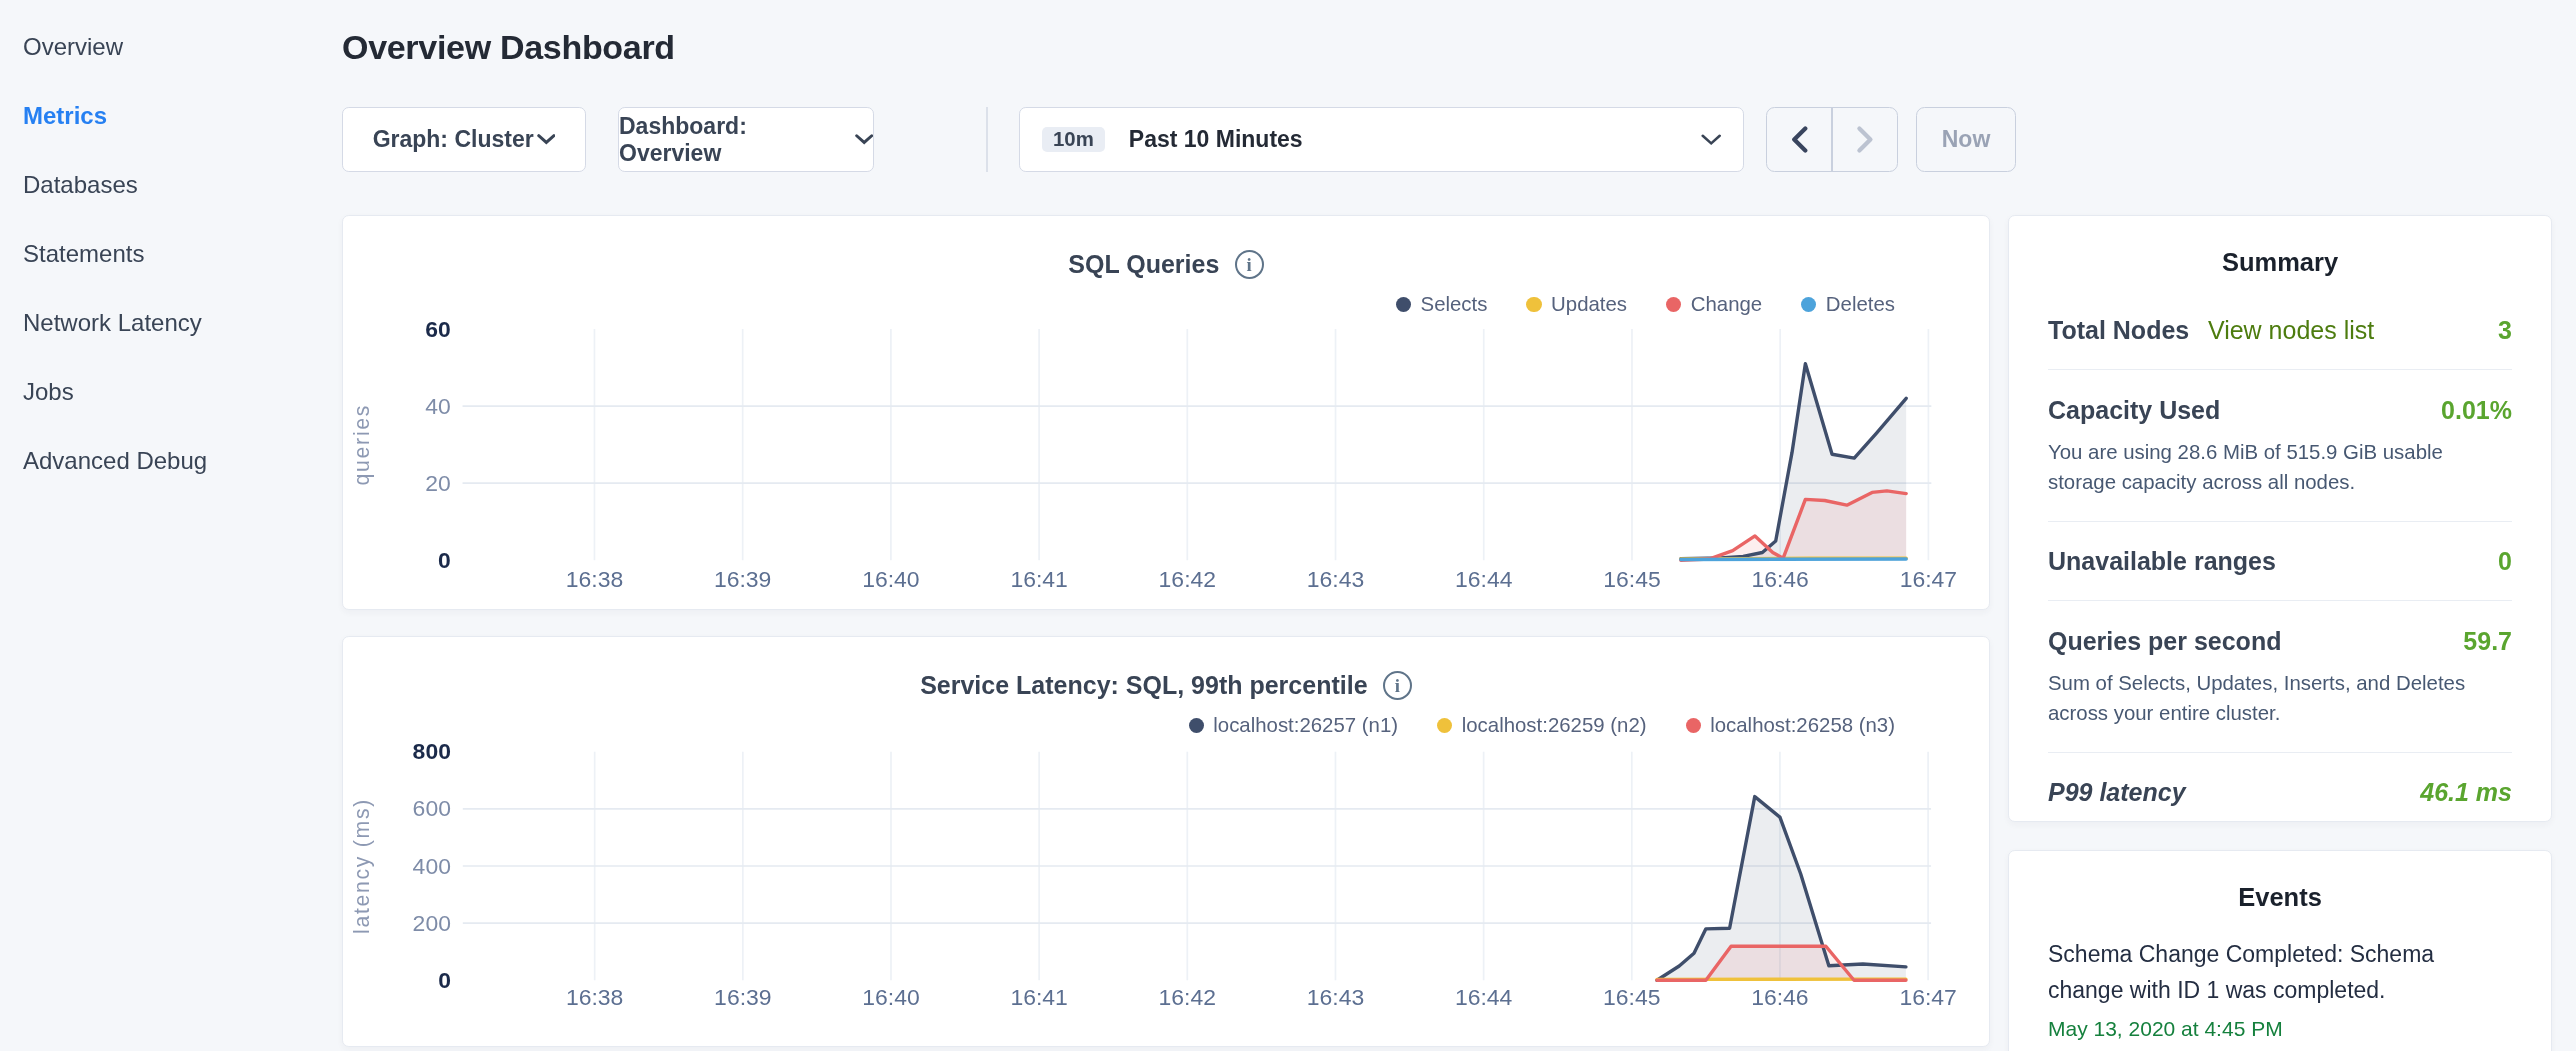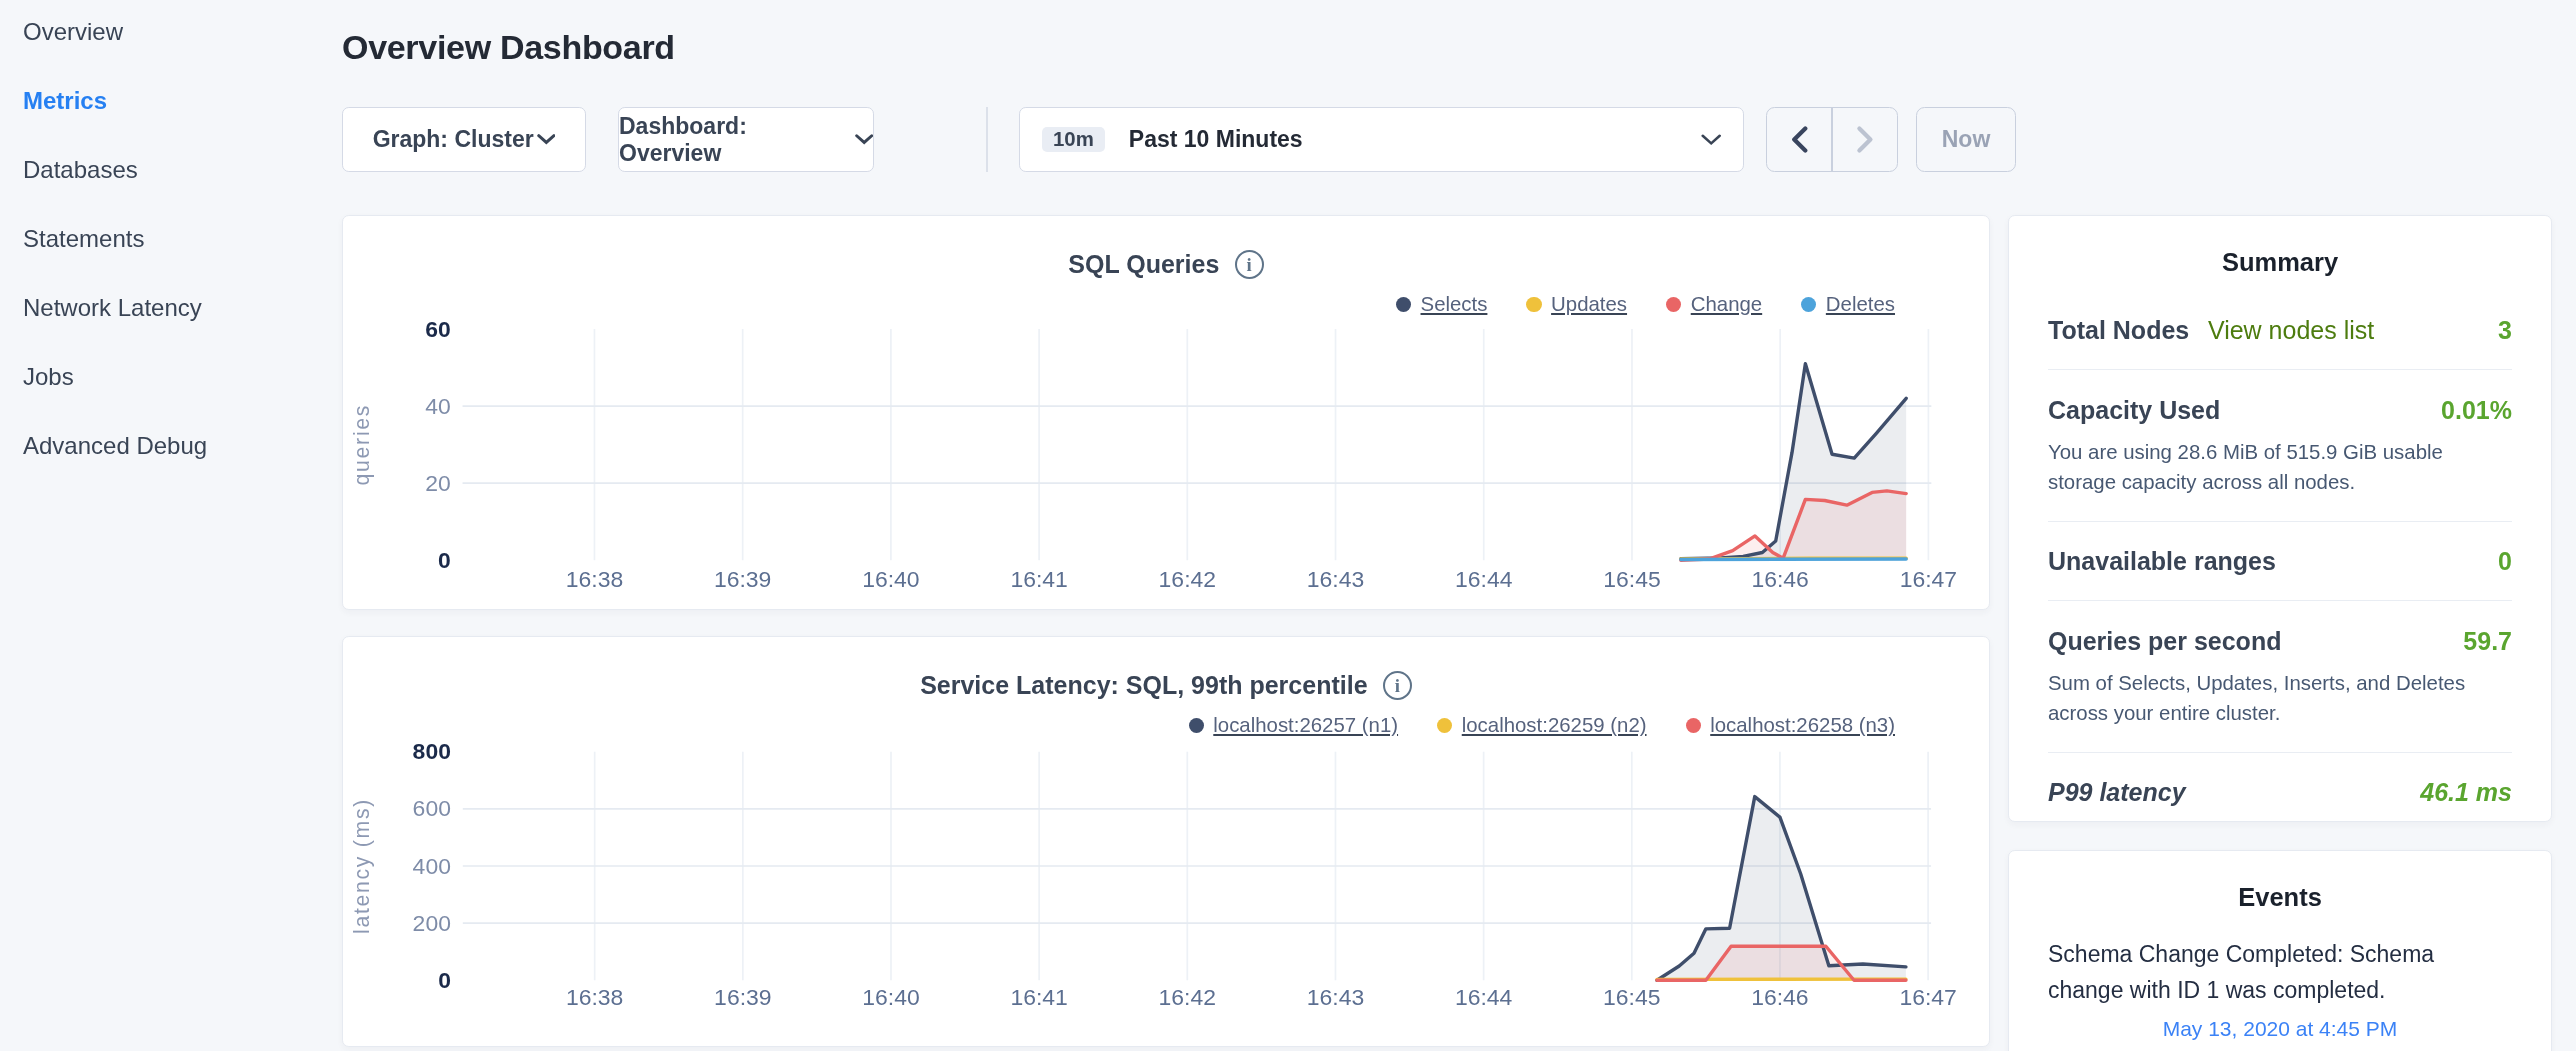--- a/index.html
+++ b/index.html
@@ -4,21 +4,21 @@
 <style>
   * { margin:0; padding:0; box-sizing:border-box; }
   html,body { width:2576px; height:1051px; overflow:hidden; }
   body {
     position:relative;
     background:#F5F7FA;
     font-family:"Liberation Sans", sans-serif;
     color:#394455;
   }
   
-  .sidebar { position:absolute; left:0; top:0; width:342px; height:100%; padding-top:17px; }
+  .sidebar { position:absolute; left:0; top:0; width:342px; height:100%; padding-top:32px; }
   .side-item {
     margin-left:23px; height:69px; font-size:24px; line-height:29px;
     color:#394455; cursor:pointer; font-weight:500;
   }
   .side-item.active { color:#2680F2; font-weight:700; }
 
   
   .main { position:absolute; left:342px; top:0; right:0; bottom:0; }
   .page-title { margin-top:28px; font-size:34px; line-height:39px; font-weight:700; color:#242A35; letter-spacing:-0.3px; }
 
@@ -52,42 +52,42 @@
   #summary-card { left:1666px; top:0; width:544px; height:607px; padding:0 39px; }
   #events-card  { left:1666px; top:635px; width:544px; height:255px; padding:0 39px; }
 
   .chart-title-row { position:absolute; top:34px; left:0; right:0; display:flex; justify-content:center; align-items:center; gap:15.3px; }
   .chart-title { font-size:25px; font-weight:700; color:#394455; }
   .info-icon {
     width:29px; height:29px; border:2.6px solid #5F7489; border-radius:50%;
     color:#5F7489; display:flex; align-items:center; justify-content:center;
     font-size:18.7px; font-weight:700; font-family:"Liberation Serif", serif; cursor:pointer;
   }
-  .legend { position:absolute; top:77px; right:94px; display:flex; align-items:flex-start; gap:39px;text-decoration:underline; }
+  .legend { position:absolute; top:77px; right:94px; display:flex; align-items:flex-start; gap:39px; }
   .legend-item { display:flex; align-items:center; gap:9.4px; font-size:20.4px; color:#56627D; cursor:pointer; }
   .legend-dot { width:15.3px; height:15.3px; border-radius:50%; }
   svg.chart { position:absolute; left:0; top:0; }
   .ytick { font-size:27px; fill:#7E8CA8; }
   .ytick-edge { font-size:27px; font-weight:700; fill:#1B2A4A; }
   .xtick { font-size:27px; fill:#5C6F91; }
   .axis-unit { font-size:25px; fill:#8D99B3; letter-spacing:2px; }
 
   
   .panel-title { text-align:center; font-size:25.5px; font-weight:700; color:#1A212C; padding-top:32px; }
   .rows { margin-top:13.6px; }
   .srow { padding:25.5px 0 24px; border-bottom:1.7px solid #E9EDF3; }
   .srow.last { border-bottom:none;font-style:italic; }
   .srow-top { display:flex; align-items:baseline; }
   .srow-label { font-size:25px; font-weight:700; color:#394455; }
   .srow-link { font-size:25px; font-weight:400; color:#4d7c0f; margin-left:18.7px; cursor:pointer; }
   .srow-value { margin-left:auto; font-size:25px; font-weight:700; color:#5AA52F; white-space:nowrap; }
   .srow-desc { margin-top:12px; font-size:20.4px; line-height:30px; color:#475872; }
   .event-item { margin-top:24px; }
   .event-msg { font-size:23px; line-height:36px; color:#242E42; }
-  .event-time { margin-top:8.5px; font-size:21px; color:#3b82f6;text-align:center; }
+  .event-time { margin-top:8.5px; font-size:21px; color:#15803d; }
 </style>
 </head>
 <body>
 
 <nav class="sidebar" id="sidebar">
     <div class="side-item">Overview</div>
     <div class="side-item active">Metrics</div>
     <div class="side-item">Databases</div>
     <div class="side-item">Statements</div>
     <div class="side-item">Network Latency</div>

